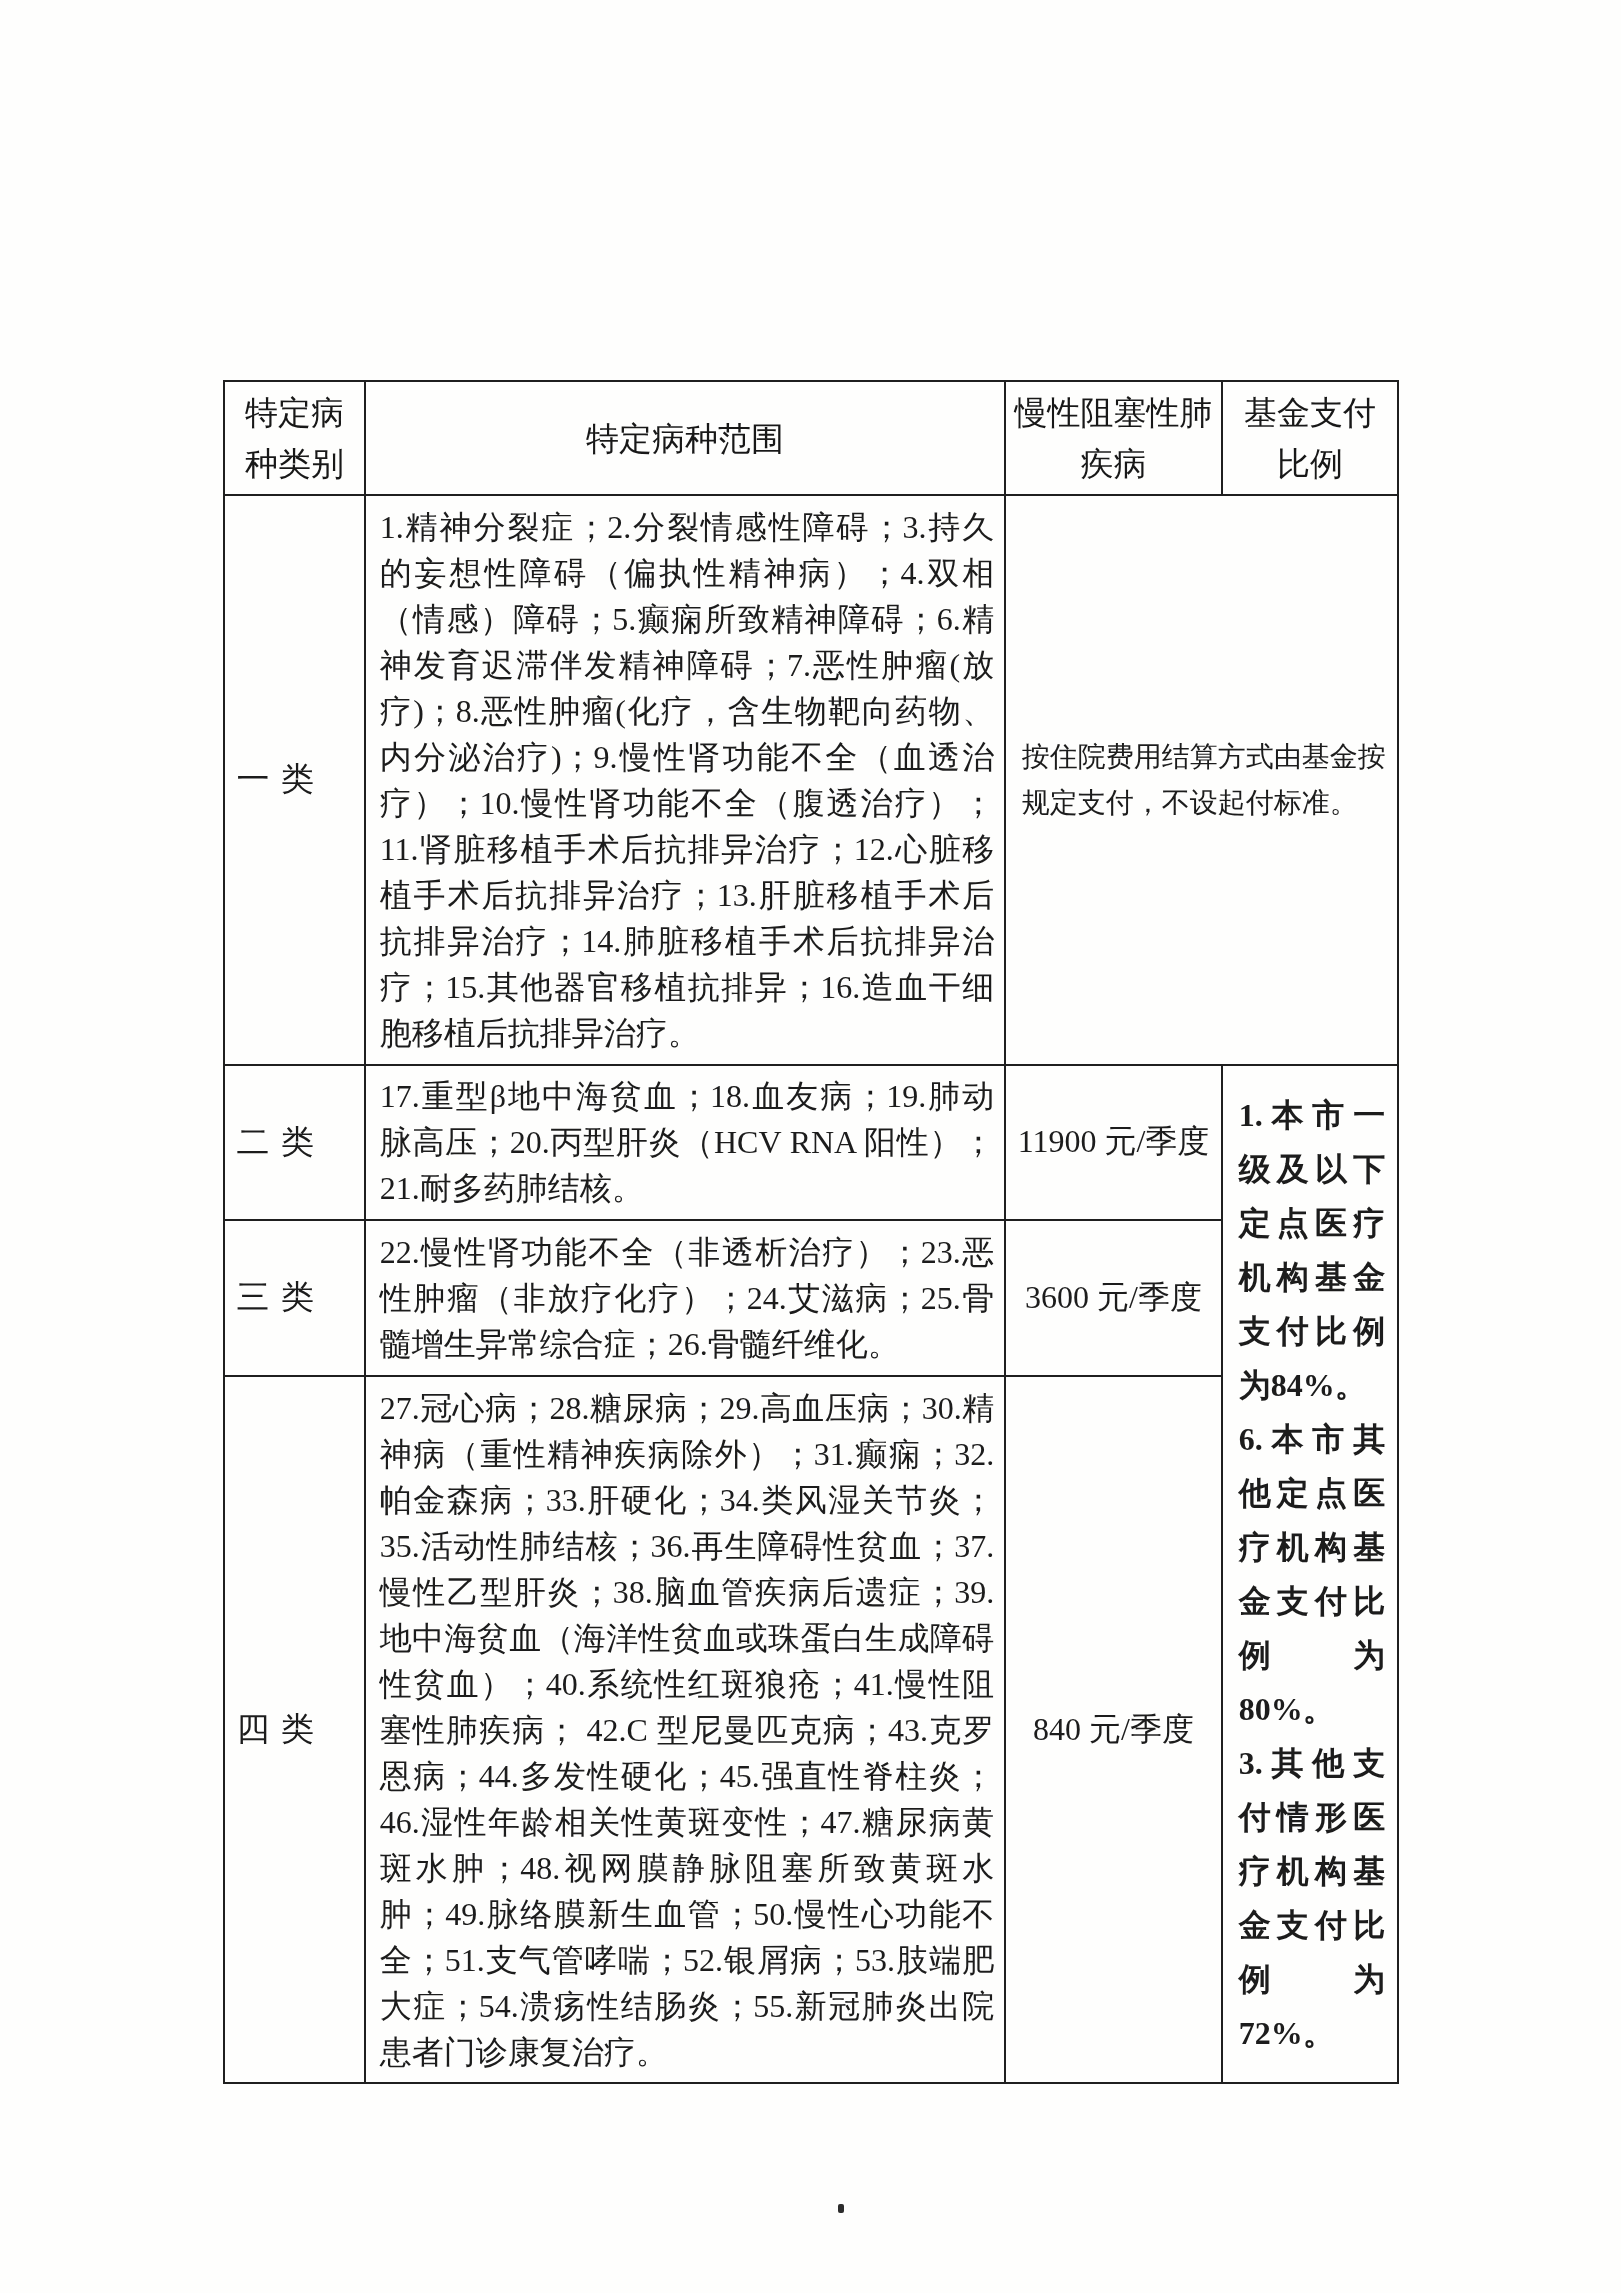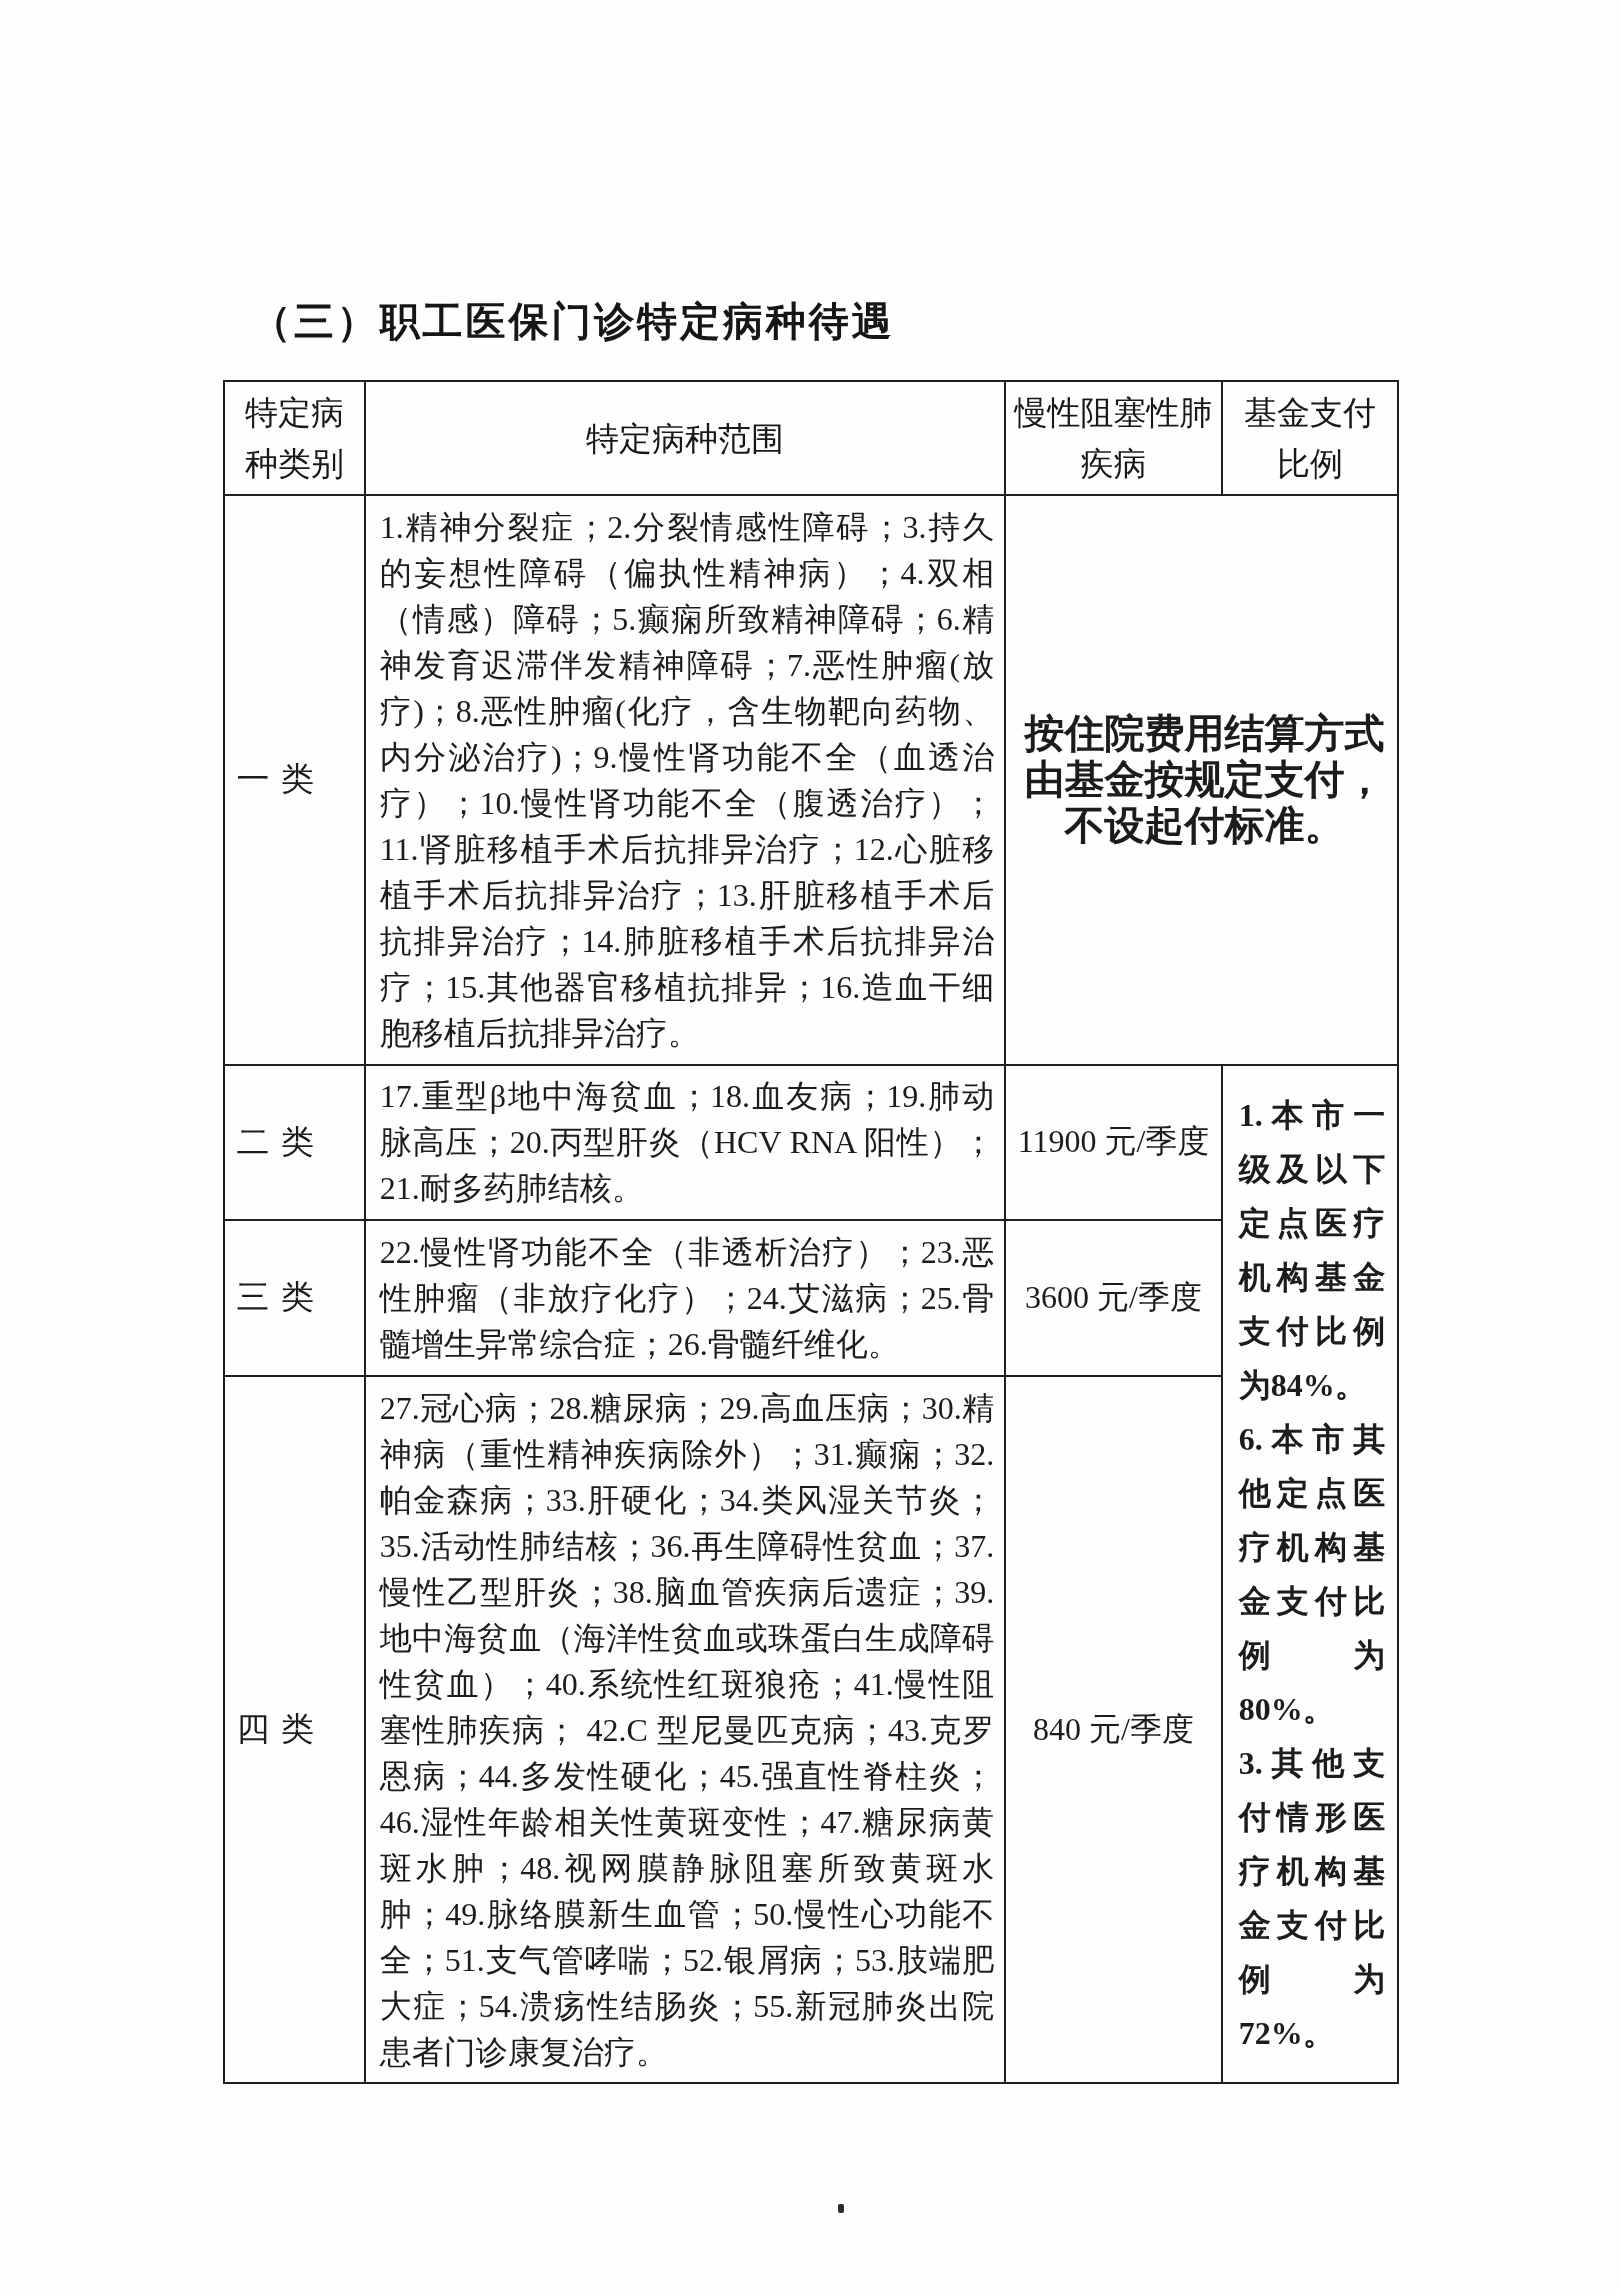--- a/index.html
+++ b/index.html
@@ -44,44 +44,42 @@
   td.scope {
     font-size:32px; line-height:46px;
     padding:7.8px 9.8px 7.8px 13.7px;
     text-align:justify; vertical-align:middle;border-radius:13px;
   }
   td.limit {
     text-align:center; vertical-align:middle;
     font-size:32px; white-space:nowrap;
   }
   td.note {
-    font-size:40px; line-height:46px;
+    font-size:28px; line-height:46px;
     padding:5.9px 9.8px 5.9px 15.7px; vertical-align:middle;
-    text-align:center;
-    font-weight:bold;
+    text-align:left;
   }
   td.ratio {
     font-size:32px; line-height:54px;
     padding:9.8px 11.8px 9.8px 15.7px; vertical-align:middle;font-weight:bold;
   }
   td.ratio p {
     text-align:justify;
     text-justify:inter-character;
   }
   .speck {
     position:absolute; left:838px; top:2204px;
     width:5.9px; height:8.8px; background:#2c2c2c; border-radius:2px;
   }
 </style>
 </head>
 <body>
 
 <div class="page">
 
-  <div class="title">（三）职工医保门诊特定病种待遇</div>
 
   <table class="benefits">
     <colgroup>
       <col style="width:141px">
       <col style="width:640px">
       <col style="width:217px">
       <col style="width:176px">
     </colgroup>
 
     <tbody>

